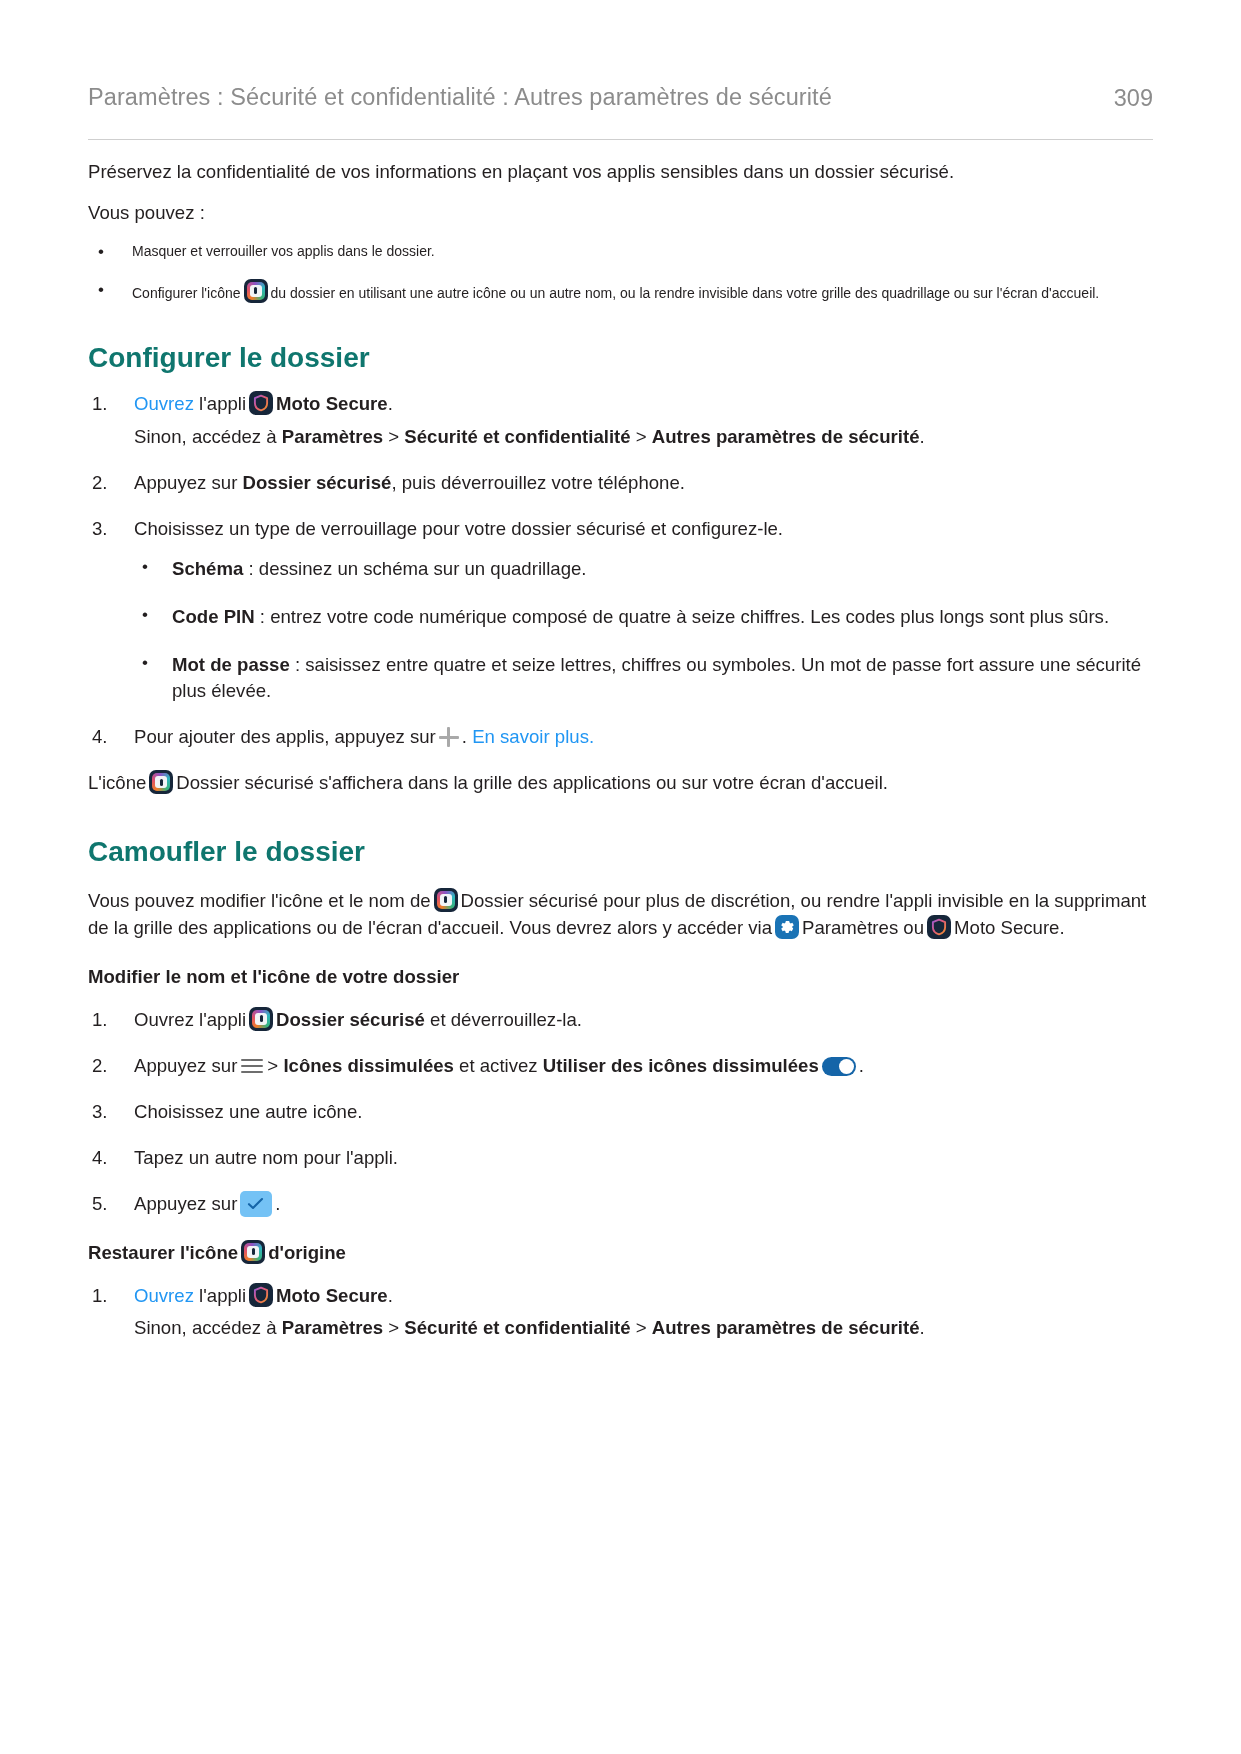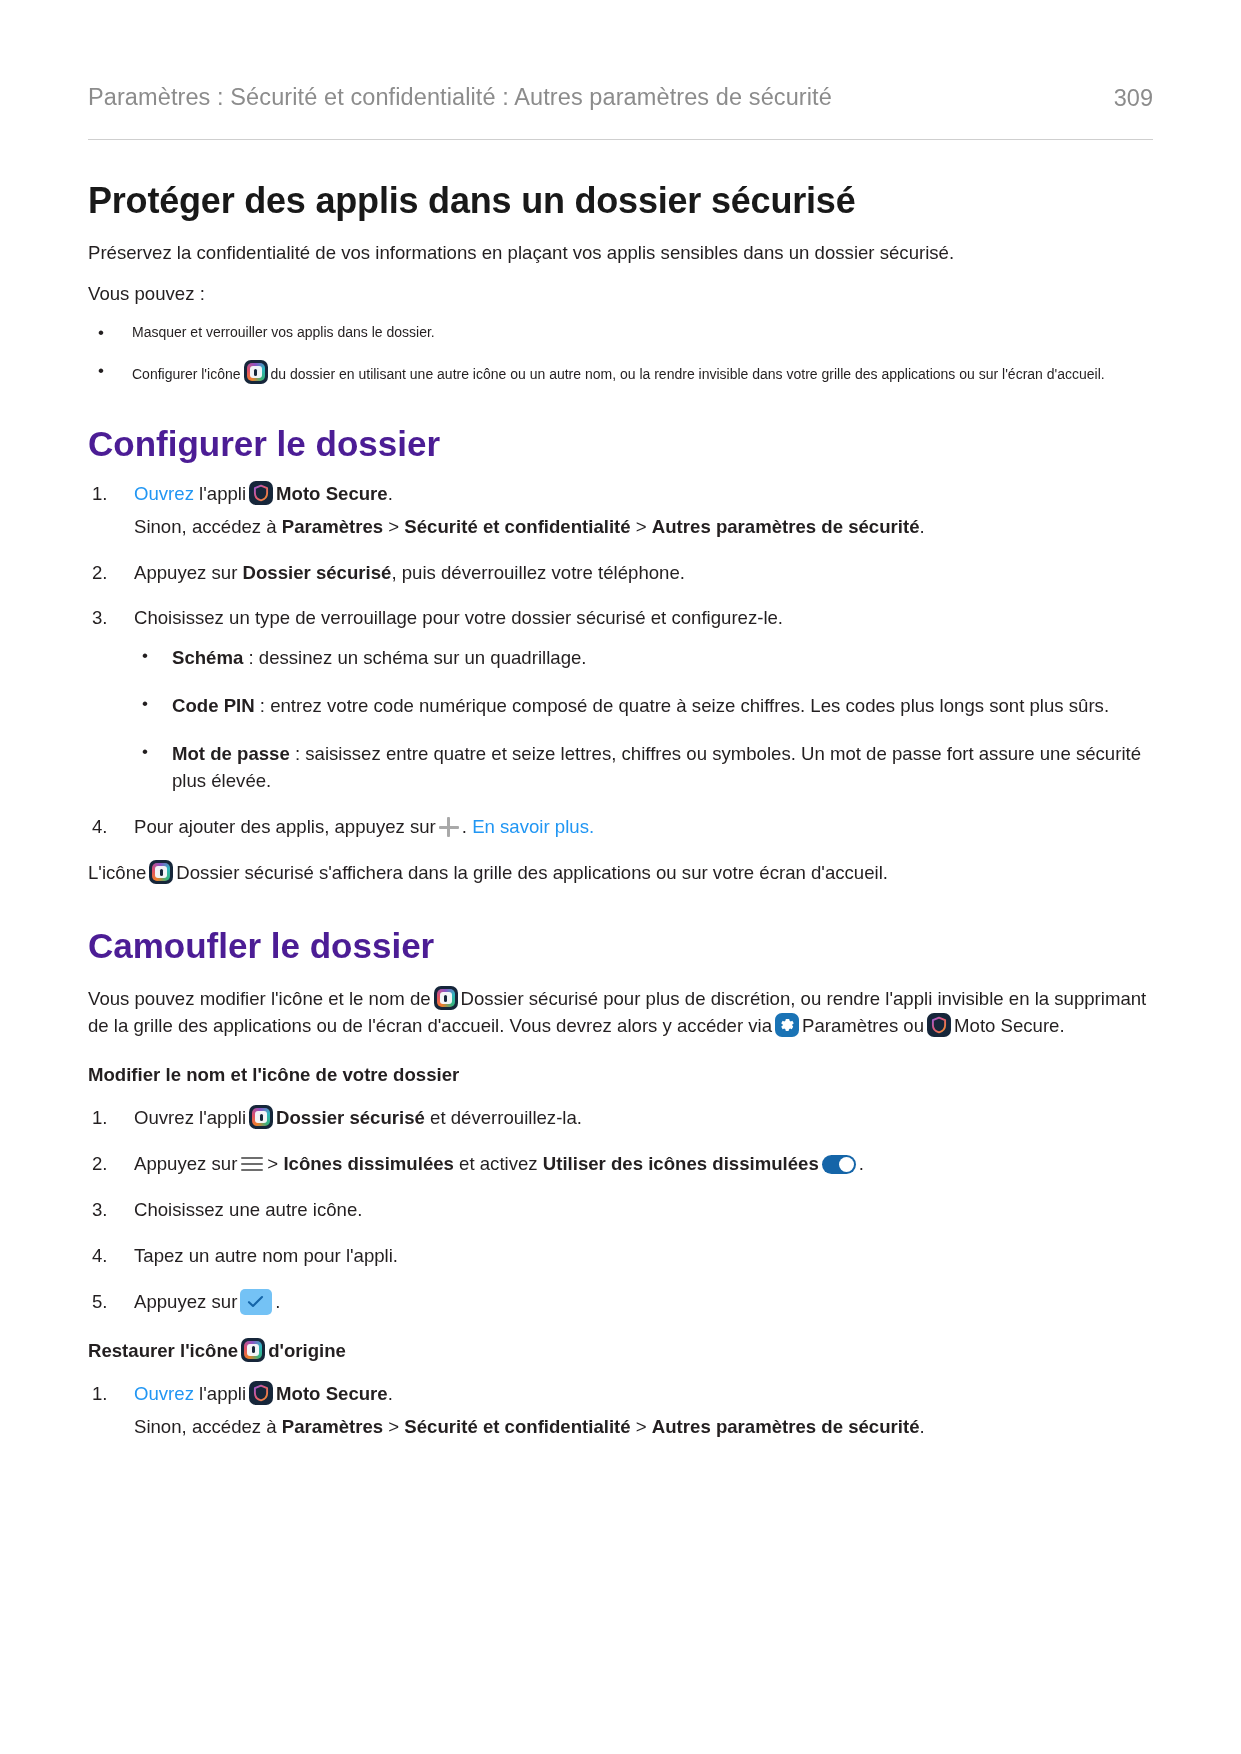--- a/index.html
+++ b/index.html
@@ -56,25 +56,25 @@
   
   h1.doc-title {
     font-size: 36px;
     font-weight: bold;
     letter-spacing: -0.2px;
     margin: 40px 0 0 0;
     line-height: 1.15;
     color: #191919;
   }
   h2.section-title {
-    font-size: 35px;
+    font-size: 28px;
     font-weight: bold;
     margin: 38px 0 0 0;
     line-height: 1.2;
-    color: #4c1d95;
+    color: #0f766e;
   }
   p.body-text {
     font-size: 18.6px;
     line-height: 1.45;
     margin: 19px 0 0 0;
     color: #231f20;
   }
   p.tight {
     margin-top: 14px;
   }
@@ -286,32 +286,31 @@
 <body>
 
 <div class="page">
 
   <div class="header">
     <div class="header-crumb">Paramètres : Sécurité et confidentialité : Autres paramètres de sécurité</div>
     <div class="header-page-number">309</div>
   </div>
   <hr class="header-rule">
 
-  <h1 class="doc-title">Protéger des applis dans un dossier sécurisé</h1>
 
   <p class="body-text">Préservez la confidentialité de vos informations en plaçant vos applis sensibles dans un dossier sécurisé.</p>
 
   <p class="body-text tight">Vous pouvez :</p>
 
   <ul class="bullets">
     <li>
       <span>Masquer et verrouiller vos applis dans le dossier.</span>
     </li>
     <li>
-      <span>Configurer l'icône</span><span class="ico-sq ico-securefolder"><span class="ring"></span><span class="inner"></span><span class="bar"></span></span><span>du dossier en utilisant une autre icône ou un autre nom, ou la rendre invisible dans votre grille des applications ou sur l'écran d'accueil.</span>
+      <span>Configurer l'icône</span><span class="ico-sq ico-securefolder"><span class="ring"></span><span class="inner"></span><span class="bar"></span></span><span>du dossier en utilisant une autre icône ou un autre nom, ou la rendre invisible dans votre grille des quadrillage ou sur l'écran d'accueil.</span>
     </li>
   </ul>
 
   <h2 class="section-title">Configurer le dossier</h2>
 
   <ol class="steps">
     <li>
       <span class="num">1.</span>
       <a href="#" class="link">Ouvrez</a>
       <span>l'appli</span><span class="ico-sq ico-motosecure">

